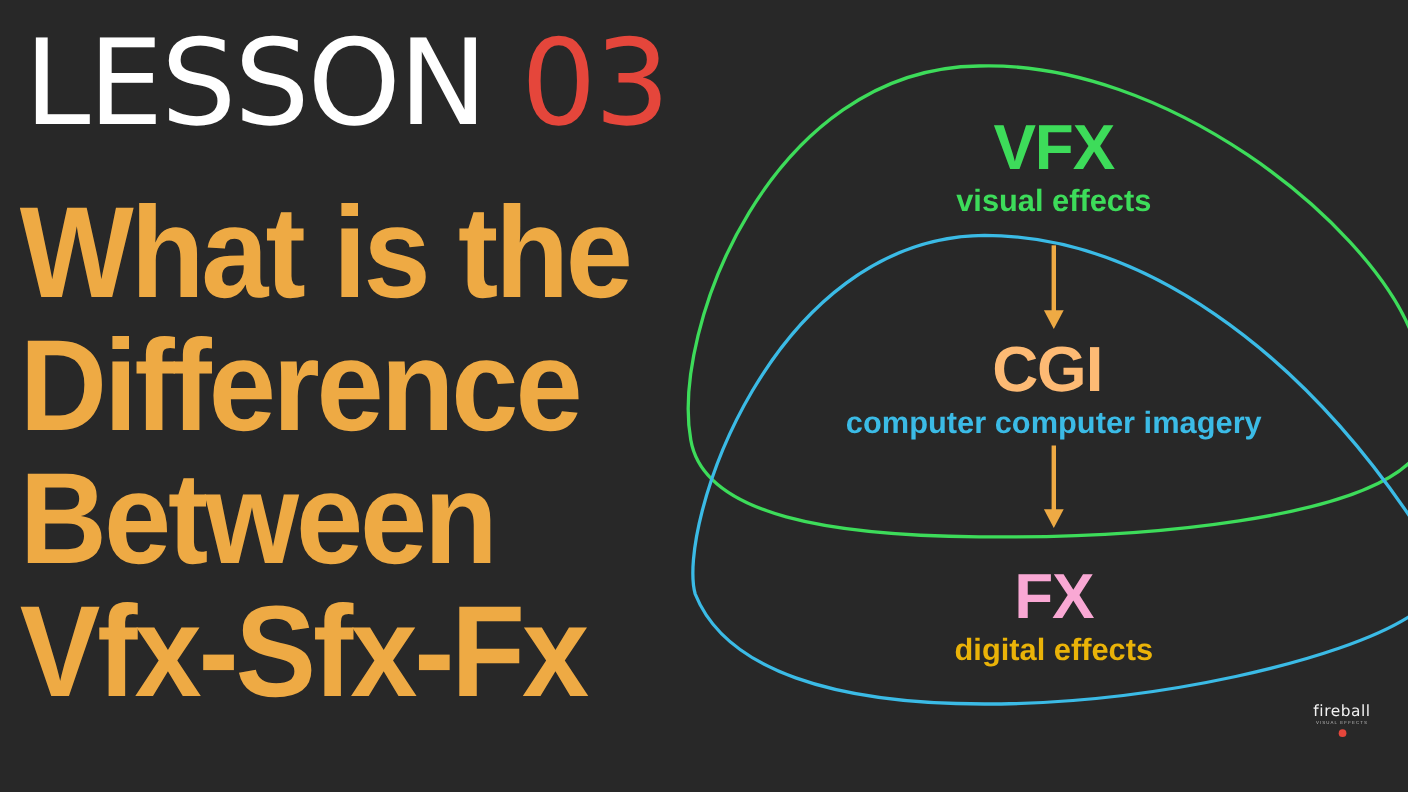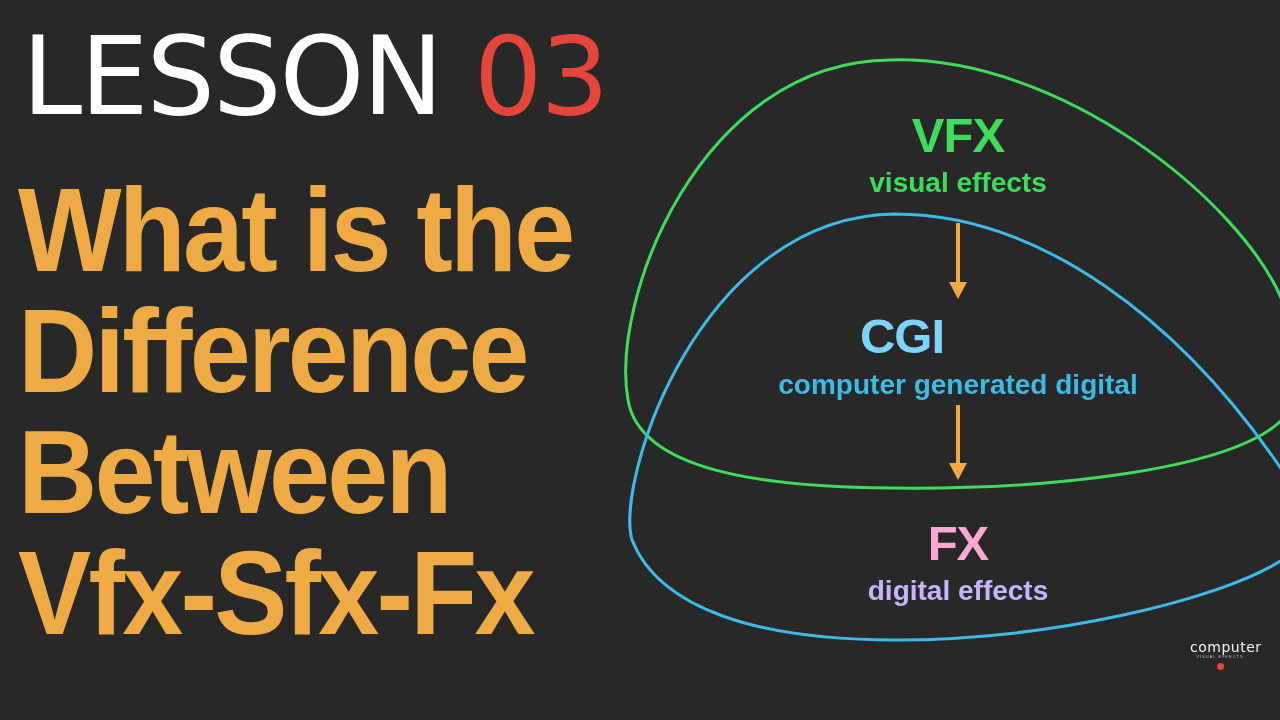--- a/index.html
+++ b/index.html
@@ -21,21 +21,21 @@
   .title {
     position:absolute; left:18px; top:170px;
     color:#eeaa44;
     font-weight:bold; font-size:118px; line-height:121px;
     letter-spacing:-3px;
     transform:scaleX(0.93); transform-origin:left top;
   }
   .title .line { display:block; white-space:nowrap; }
   svg.diagram { position:absolute; left:0; top:0; }
   .label { position:absolute; font-weight:bold; text-align:center; white-space:nowrap; transform:translateX(-50%); }
-  .big { font-size:49px; line-height:66px; letter-spacing:-1px; }
+  .big { font-size:58px; line-height:66px; letter-spacing:-1px; }
   .sub { font-size:28px; line-height:30px; }
   .logo {
     position:absolute; left:1190px; top:640px; width:60px; text-align:center;
   }
   .logo-word { color:#f2f2f2; font-size:14px; font-family:"DejaVu Sans", sans-serif; letter-spacing:0.5px; line-height:14px; }
   .logo-tag { color:#bdbdbd; font-size:4px; letter-spacing:1px; line-height:6px; }
   .logo-dot { width:7px; height:7px; border-radius:50%; background:#e5463b; margin:3px auto 0; }
 </style>
 </head>
 <body>
@@ -75,23 +75,23 @@
 
   <g>
     <line x1="958" y1="405" x2="958" y2="466" stroke="#eeaa44" stroke-width="4"></line>
     <polygon points="949,463 967,463 958,480" fill="#eeaa44"></polygon>
   </g>
 </svg>
 
 <div class="label big" style="left:958px; top:102px; color:#3ddc5a;">VFX</div>
 <div class="label sub" style="left:958px; top:168px; color:#3ddc5a;">visual effects</div>
 
-<div class="label big" style="left:902px; top:303px; color:#7dd3fc;">CGI</div>
-<div class="label sub" style="left:958px; top:370px; color:#3bbbe6;">computer generated digital</div>
+<div class="label big" style="left:952px; top:303px; color:#fdba74;">CGI</div>
+<div class="label sub" style="left:958px; top:370px; color:#3bbbe6;">computer computer imagery</div>
 
 <div class="label big" style="left:958px; top:510px; color:#f9a8d4;">FX</div>
-<div class="label sub" style="left:958px; top:576px; color:#c4b5fd;">digital effects</div>
+<div class="label sub" style="left:958px; top:576px; color:#eab308;">digital effects</div>
 
 <div class="logo">
-  <div class="logo-word">computer</div>
+  <div class="logo-word">fireball</div>
   <div class="logo-tag">VISUAL EFFECTS</div>
   <div class="logo-dot"></div>
 </div>
 
 </body></html>

